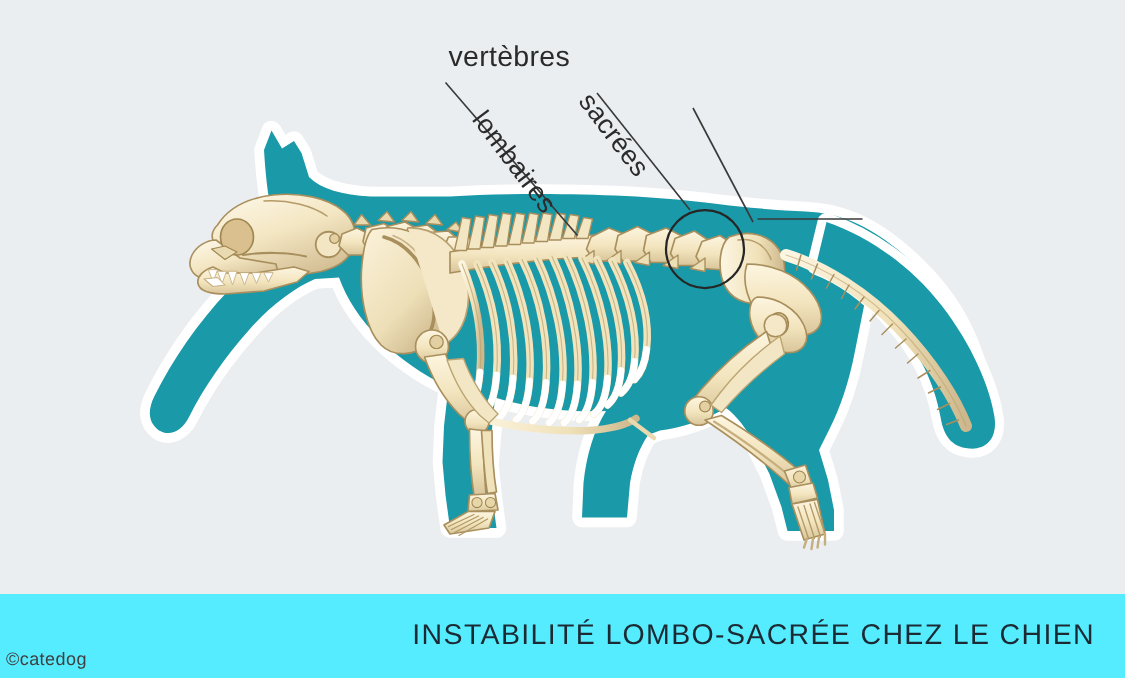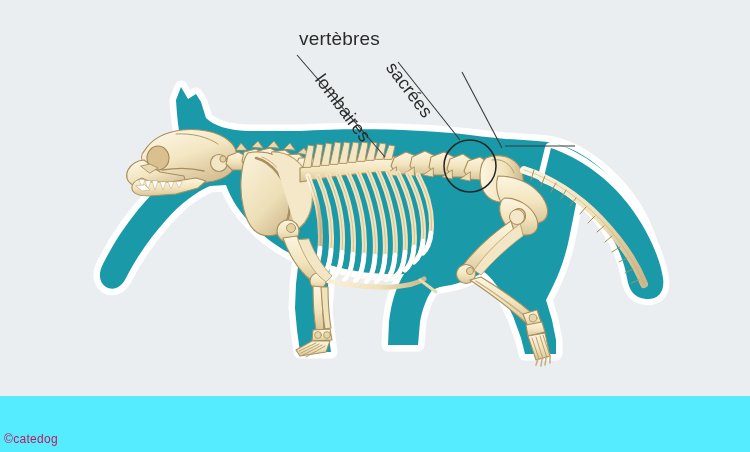--- a/index.html
+++ b/index.html
@@ -80,21 +80,21 @@
     font-size: 19px;
     color: #1c2a33;
     letter-spacing: 0.9px;
     font-weight: normal;
   }
   #watermark {
     position: absolute;
     left: 4px;
     bottom: 6px;
     font-size: 12px;
-    color: #be185d;
+    color: #404040;
     letter-spacing: 0.3px;
   }
 </style>
 </head>
 <body>
 
 <div id="canvas">
 
   <div id="illustration-area">
 
@@ -461,16 +461,17 @@
     <div class="label" id="label-vertebres">vertèbres</div>
 
     <div class="label" id="label-lombaires">lombaires</div>
 
     <div class="label" id="label-sacrees">sacrées</div>
 
 
   </div>
 
   <div id="bottom-banner">
+    <div id="banner-title">INSTABILITÉ LOMBO-SACRÉE CHEZ LE CHIEN</div>
     <div id="watermark">©catedog</div>
   </div>
 
 </div>
 
 </body></html>

